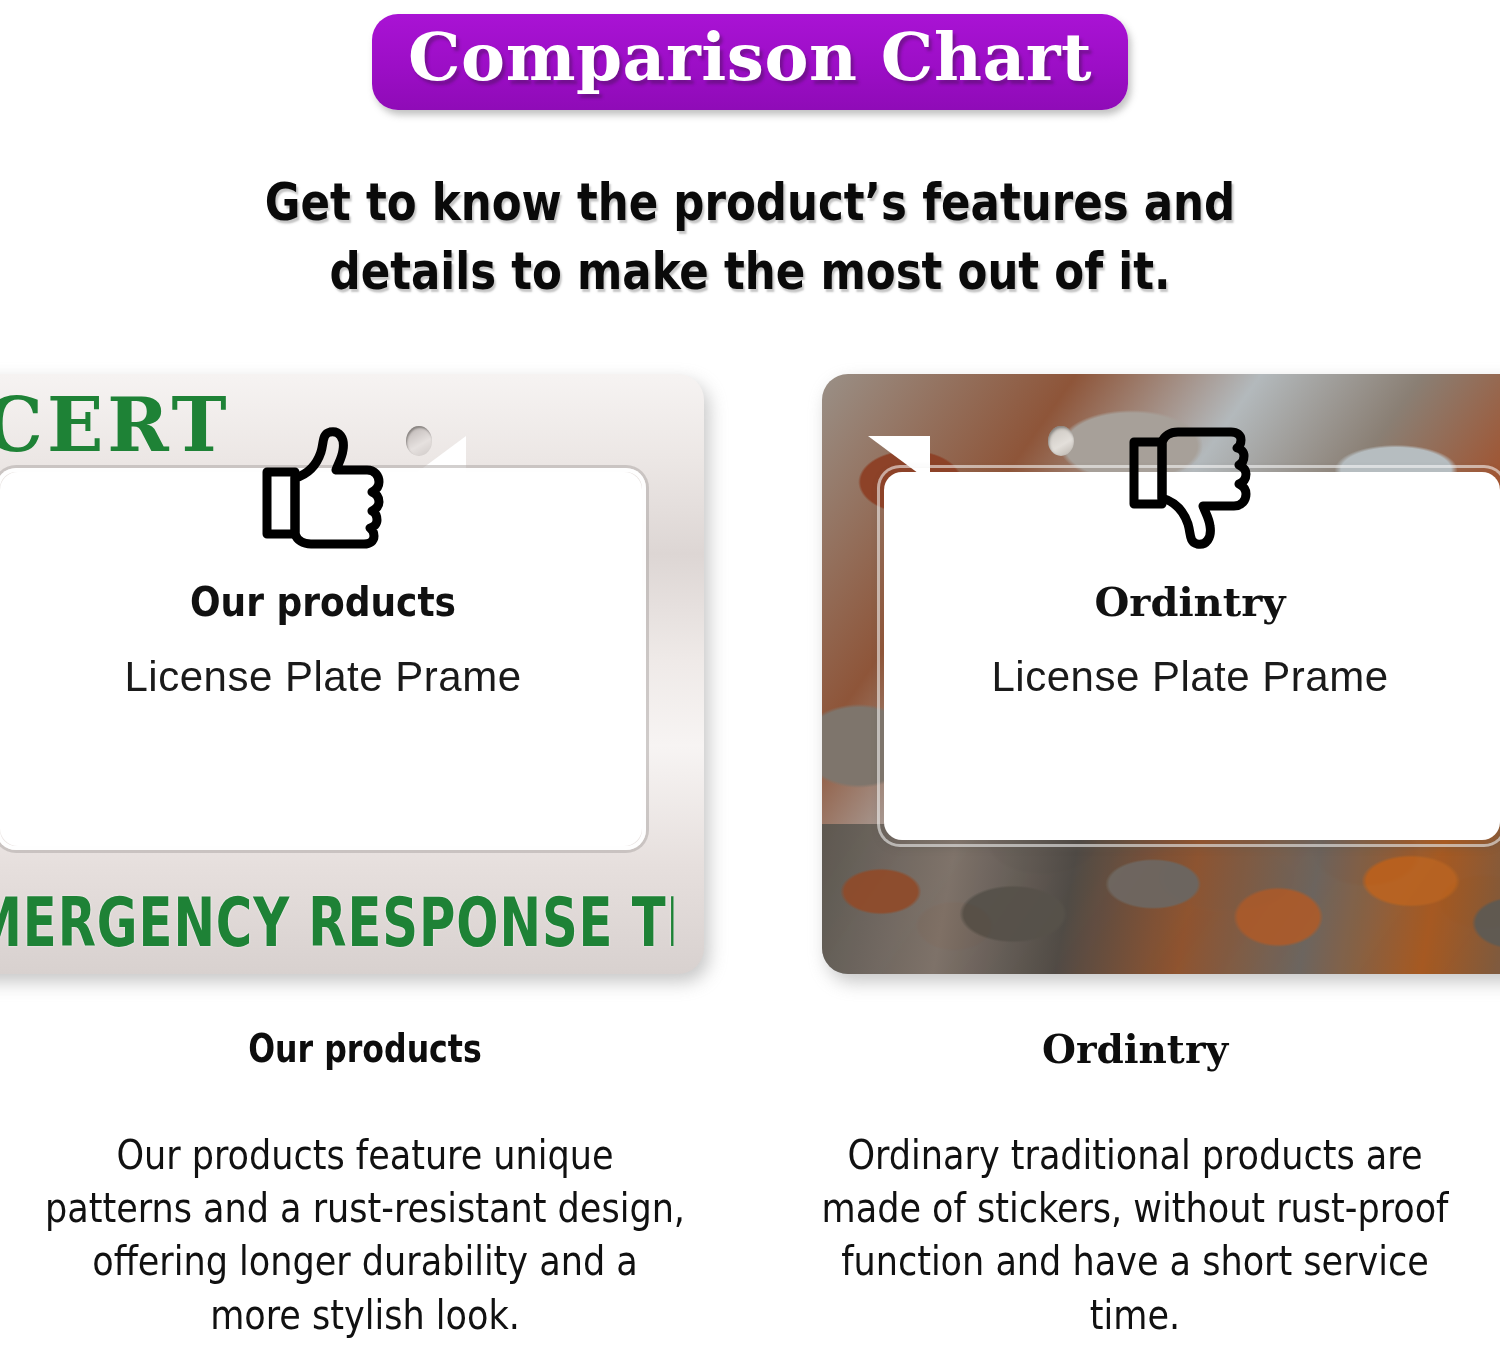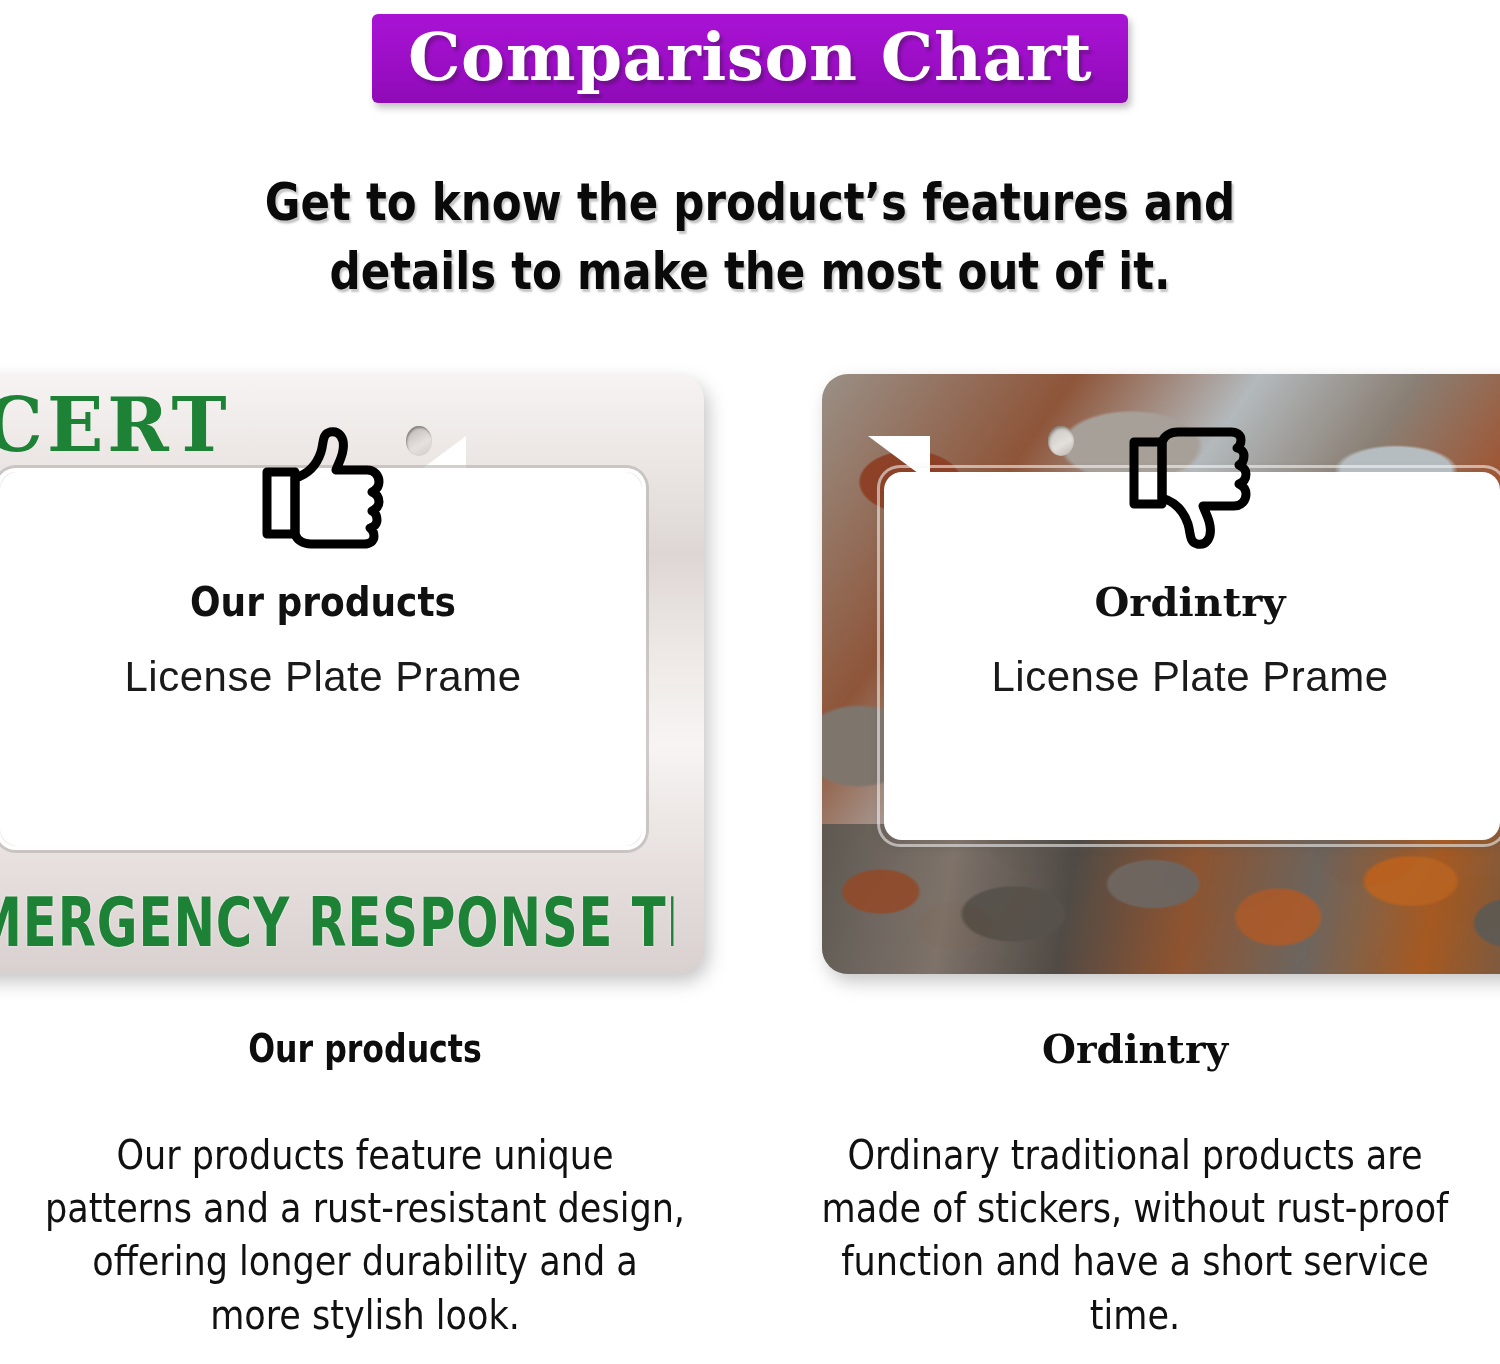--- a/index.html
+++ b/index.html
@@ -20,22 +20,22 @@
   .banner-wrap {
     position: absolute;
     left: 0; top: 14px;
     width: 1500px;
     text-align: center;
   }
   .banner {
     display: inline-block;
     background: #A50FD0;
     background: linear-gradient(180deg, #a913d4 0%, #9c0ec6 55%, #8f0bb7 100%);
-    border-radius: 6px;
-    padding: 7px 36px 8px 36px;
+    border-radius: 26px;
+    padding: 7px 36px 15px 36px;
     box-shadow: 3px 5px 7px rgba(120,120,120,0.45);
   }
   .banner-text {
     font-family: "DejaVu Serif", "Liberation Serif", serif;
     font-weight: bold;
     font-size: 66px;
     line-height: 1.12;
     color: #ffffff;
     letter-spacing: 0.5px;
     text-shadow: 3px 4px 3px rgba(60,20,70,0.40);

